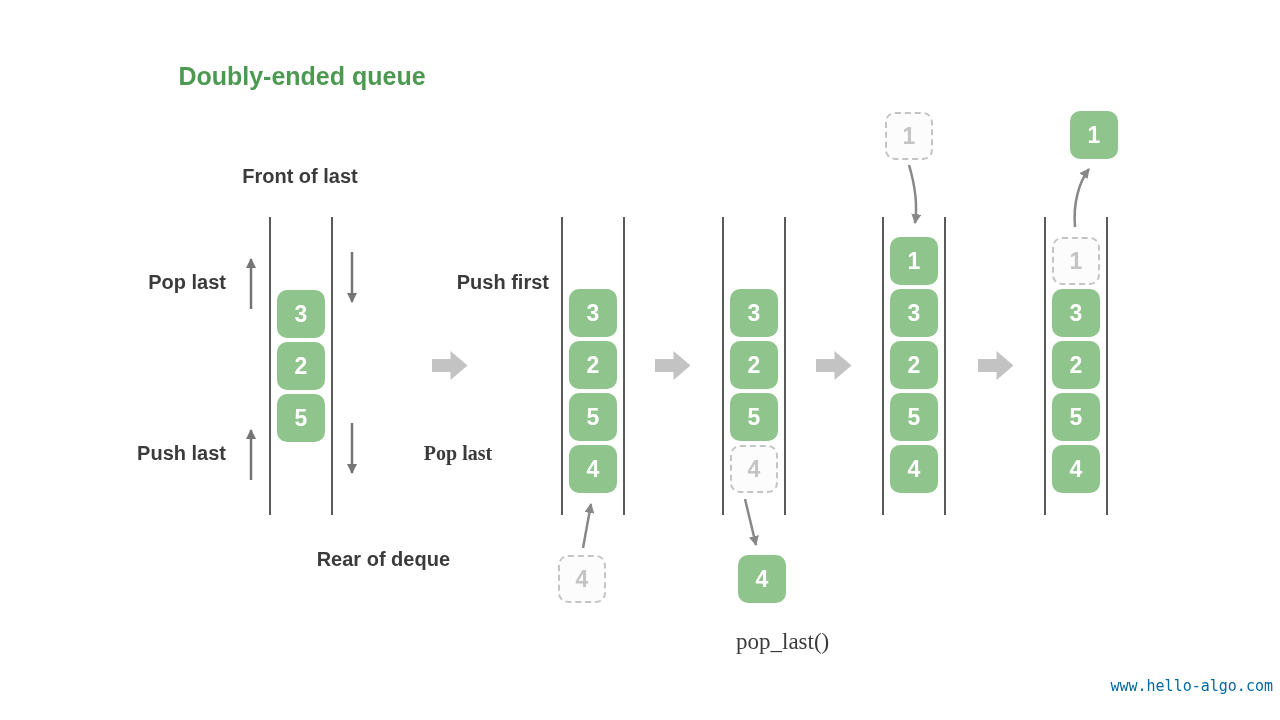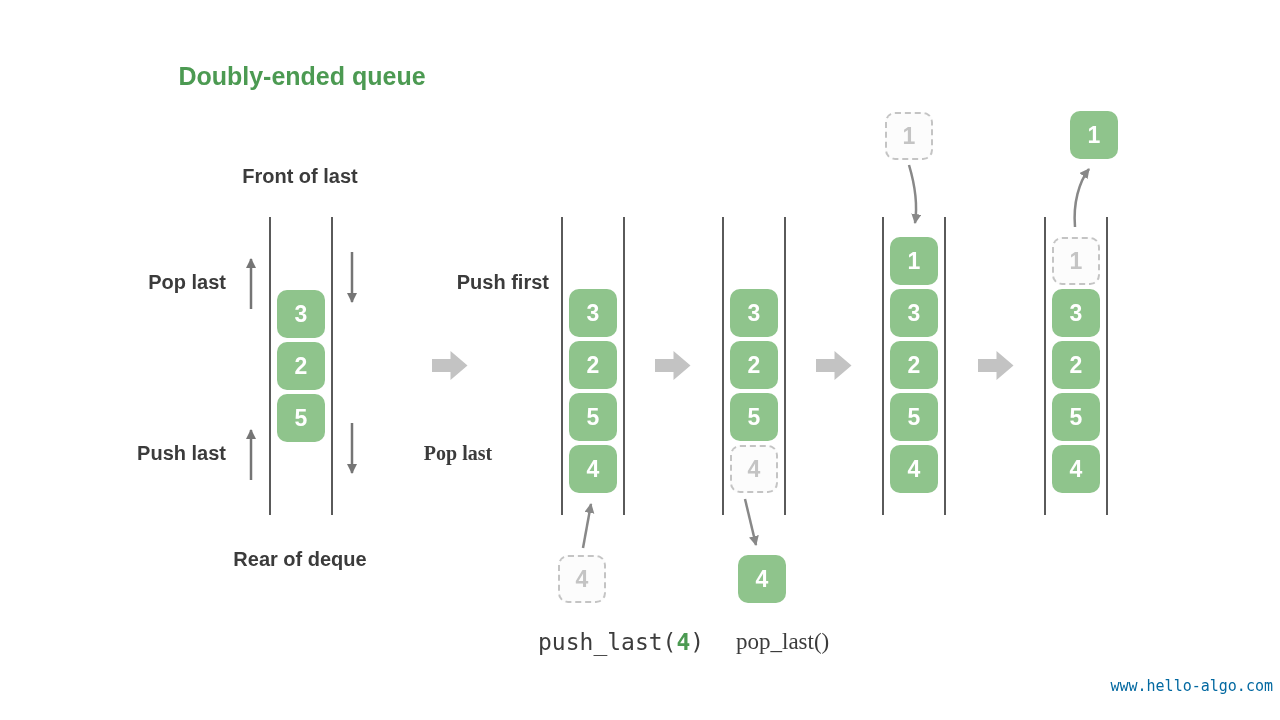--- a/index.html
+++ b/index.html
@@ -15,21 +15,21 @@
 
   .title{
     position:absolute;left:117px;top:56px;width:304px;
     text-align:center;font-weight:bold;font-size:25px;line-height:41px;
     color:#4c9a52;
   }
   .lbl{
     position:absolute;font-weight:bold;font-size:20px;color:#3b3b3b;white-space:nowrap;
   }
   .lbl.front{left:117px;top:165px;width:300px;text-align:center;}
-  .lbl.rear{left:117px;top:548px;width:300px;text-align:center;}
+  .lbl.rear{left:117px;top:548px;width:300px;text-align:right;}
   .lbl.pop-first{left:63px;top:271px;width:130px;text-align:right;}
   .lbl.push-first{left:356px;top:271px;width:160px;text-align:right;}
   .lbl.push-last{left:63px;top:442px;width:130px;text-align:right;}
   .lbl.pop-last{left:355px;top:442px;width:140px;text-align:center;font-family:Liberation Serif, serif;}
 
   .queue{position:absolute;top:217px;width:62px;height:298px;}
   .queue .vline{position:absolute;top:0;width:1.6px;height:100%;background:#5a5a5a;}
   .queue .vline.l{left:-1px;}
   .queue .vline.r{right:-1px;}
   .q-demo{left:237px;}
@@ -150,18 +150,17 @@
       <div class="cell" style="left: 7px; top: 124px;">2</div>
       <div class="cell" style="left: 7px; top: 176px;">5</div>
       <div class="cell" style="left: 7px; top: 228px;">4</div>
     </div>
 
   <div class="cell ghost ext ext-push-last">4</div>
   <div class="cell ext ext-pop-last">4</div>
   <div class="cell ghost ext ext-push-first">1</div>
   <div class="cell ext ext-pop-first">1</div>
 
-  <div class="op op-push-last"><span>push_last(</span><span class="arg">4</span><span>)</span></div>
   <div class="op op-pop-last"><span>pop_last()</span><span class="arg"></span><span></span></div>
 
   <div class="watermark">www.hello-algo.com</div>
 
 </div>
 
 </body></html>

